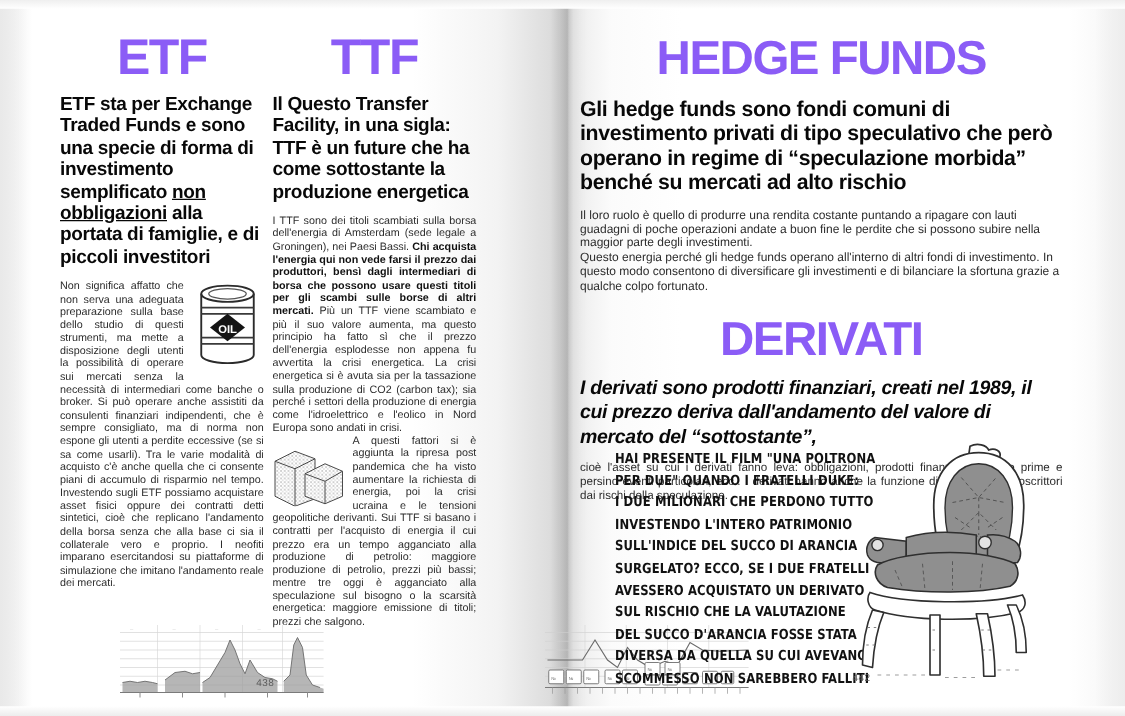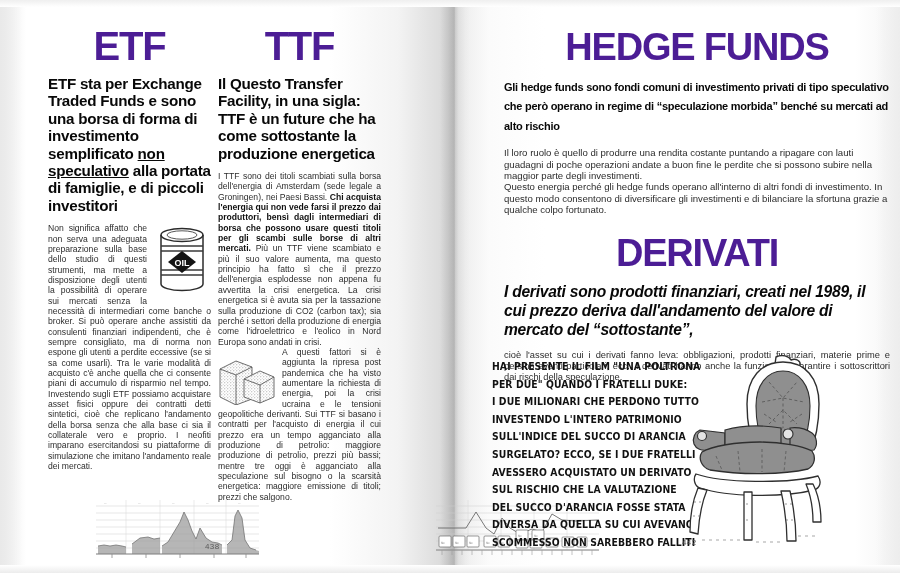--- a/index.html
+++ b/index.html
@@ -25,21 +25,21 @@
     background:linear-gradient(to right,rgba(150,150,150,0.00),rgba(120,120,120,0.30) 45%,rgba(160,160,160,0.10) 62%,rgba(255,255,255,0));
     pointer-events:none;
   }
   .edge-top{position:absolute;left:0;top:0;width:900px;height:7px;background:linear-gradient(to bottom,#efefef,#ffffff);}
   .edge-bottom{position:absolute;left:0;bottom:0;width:900px;height:8px;background:linear-gradient(to top,#ececec,#ffffff);}
   .page-curve-l{position:absolute;left:0;top:0;width:26px;height:573px;background:linear-gradient(to right,#e9e9e9,rgba(255,255,255,0));}
   .page-curve-r{position:absolute;right:0;top:0;width:24px;height:573px;background:linear-gradient(to left,#ededed,rgba(255,255,255,0));}
 
   
   .h1{
-    font-weight:bold;letter-spacing:-1.2px;color:#4c1d95;
+    font-weight:bold;letter-spacing:-1.2px;color:#8b5cf6;
     text-align:center;line-height:1;
   }
   .lead{
     font-weight:bold;color:#080808;letter-spacing:-0.25px;
   }
   .body{
     color:#2c2c2c;text-align:justify;
   }
   .body b{color:#101010;}
   u{text-decoration:underline;text-underline-offset:1px;}
@@ -47,24 +47,24 @@
   
   .col{position:absolute;top:26px;width:163px;}
   .col-etf{left:48px;}
   .col-ttf{left:218px;}
   .col .h1{font-size:40px;margin:0 0 9px 0;}
   .col .lead{font-size:15.2px;line-height:17.4px;margin:0 0 9px 0;}
   .col .body{font-size:8.6px;line-height:10.35px;}
   .col .body p{margin:0;}
 
   
-  .rp{position:absolute;left:504px;top:0;width:386px;}
+  .rp{position:absolute;left:464px;top:0;width:386px;}
   .rp .h1{font-size:38px;}
   #hedge-title{margin:28px 0 12px 0;}
-  #hedge-lead{font-size:11px;line-height:19.4px;margin:0 0 11px 0;}
+  #hedge-lead{font-size:17px;line-height:19.4px;margin:0 0 11px 0;}
   #hedge-body{font-size:9.6px;line-height:11.4px;text-align:left;}
   #hedge-body p{margin:0;}
   #deriv-title{margin:18px 0 10px 0;}
   #deriv-lead{font-size:15.6px;line-height:19.4px;margin:0 0 10px 0;font-style:italic;}
   #deriv-body{font-size:9.3px;line-height:11px;text-align:justify;}
   #deriv-body p{margin:0;}
 
   
   .hand{
     position:absolute;left:492px;top:358px;width:215px;
@@ -100,21 +100,21 @@
   <div class="page-right"></div>
   <div class="page-curve-l"></div>
   <div class="page-curve-r"></div>
   <div class="gutter"></div>
   <div class="edge-top"></div>
   <div class="edge-bottom"></div>
 
   <div class="col col-etf">
     <div class="h1">ETF</div>
 
-    <div class="lead"><span>ETF sta per Exchange Traded Funds e sono una borsa di forma di investimento semplificato </span><u>non speculativo</u><span> alla portata di famiglie, e di piccoli investitori</span></div>
+    <div class="lead"><span>ETF sta per Exchange Traded Funds e sono una specie di forma di investimento semplificato </span><u>non obbligazioni</u><span> alla portata di famiglie, e di piccoli investitori</span></div>
 
     <div class="body">
       <span class="float-r illo-inline" style="display:block;float:right;width:58px;height:70px;margin:2px 0 2px 6px;shape-outside:margin-box;">
         <svg viewBox="0 0 58 70" width="58" height="70" aria-hidden="true">
           <ellipse cx="29" cy="10" rx="21" ry="6.5" fill="#fff" stroke="#2b2b2b" stroke-width="1.5"></ellipse>
           <path d="M8 10 V59" stroke="#2b2b2b" stroke-width="1.5" fill="none"></path>
           <path d="M50 10 V59" stroke="#2b2b2b" stroke-width="1.5" fill="none"></path>
           <path d="M8 59 a21 6.5 0 0 0 42 0" stroke="#2b2b2b" stroke-width="1.5" fill="#fff"></path>
           <ellipse cx="29" cy="10" rx="15" ry="4.2" fill="none" stroke="#555" stroke-width="1"></ellipse>
           <path d="M8 21 h42 M8 26 h42 M8 45 h42 M8 50 h42" stroke="#3a3a3a" stroke-width="1.4"></path>

